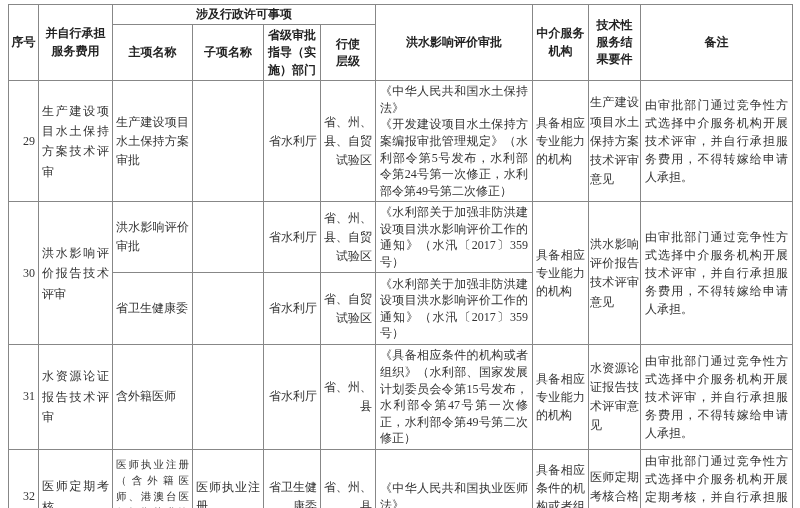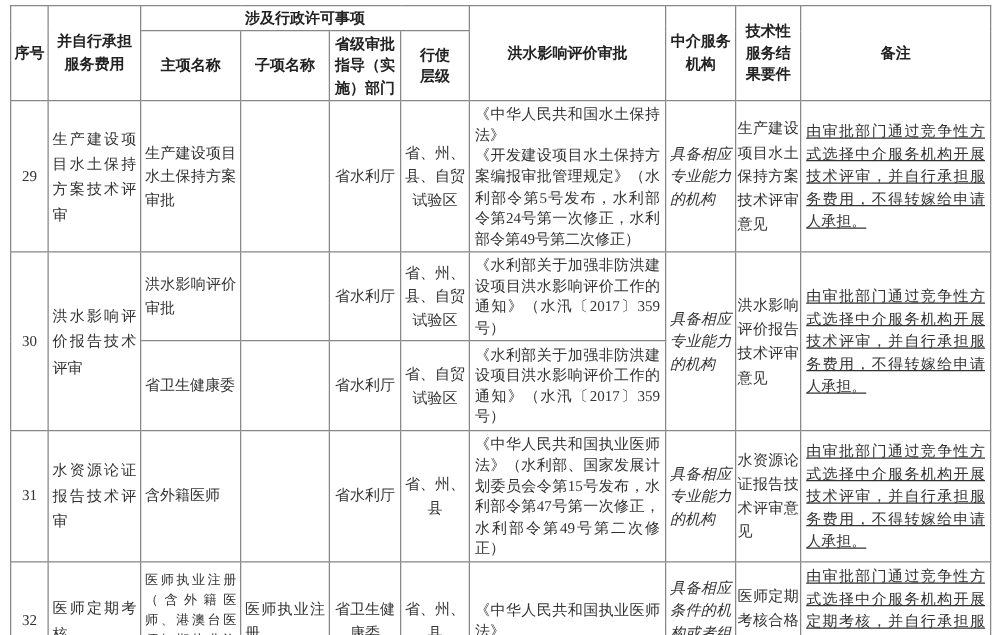--- a/index.html
+++ b/index.html
@@ -30,28 +30,28 @@
   thead th {
     font-family: "Liberation Sans", "DejaVu Sans", sans-serif;
     font-weight: 700;
     color: #222222;
     text-align: center;
     line-height: 1.45;
     padding: 1px 2px;
   }
   td { line-height: 1.6; }
 
-  .t-center { text-align: center; }
+  .t-center { text-align: right; }
 
   .col-svc    { line-height: 1.7;  text-align: justify; }
   .col-main   { line-height: 1.6;  text-align: justify; }
   .col-basis  { line-height: 1.38; text-align: justify; padding: 2px 4px; }
-  .col-agency { line-height: 1.5;  text-align: justify; font-style: italic; }
+  .col-agency { line-height: 1.5;  text-align: justify; }
   .col-result { line-height: 1.6;  text-align: justify; padding: 2px 1px; margin-left: 40px; }
-  .col-remark { line-height: 1.5;  text-align: justify; padding: 2px 4px; text-decoration: underline; }
+  .col-remark { line-height: 1.5;  text-align: justify; padding: 2px 4px; }
   .cell-small { font-size: 10.5px; line-height: 1.5; }
 
   tr.h1  { height: 20px; }
   tr.h2  { height: 56px; }
   tr.r29 { height: 118px; }
   tr.r30a { height: 62px; }
   tr.r30b { height: 72px; }
   tr.r31 { height: 86px; }
   tr.r32 { height: 64px; }
 </style>
@@ -123,21 +123,21 @@
         <td class="t-center">省、自贸试验区</td>
         <td class="col-basis">《水利部关于加强非防洪建设项目洪水影响评价工作的通知》（水汛〔2017〕359号）</td>
       </tr>
       <tr class="r31">
         <td class="t-center">31</td>
         <td class="col-svc">水资源论证报告技术评审</td>
         <td class="col-main">含外籍医师</td>
         <td></td>
         <td class="t-center">省水利厅</td>
         <td class="t-center">省、州、县</td>
-        <td class="col-basis">《中华人民共和国执业医师法》（水利部、国家发展计划委员会令第15号发布，水利部令第47号第一次修正，水利部令第49号第二次修正）</td>
+        <td class="col-basis">《具备相应条件的机构或者组织》（水利部、国家发展计划委员会令第15号发布，水利部令第47号第一次修正，水利部令第49号第二次修正）</td>
         <td class="col-agency">具备相应专业能力的机构</td>
         <td class="col-result">水资源论证报告技术评审意见</td>
         <td class="col-remark">由审批部门通过竞争性方式选择中介服务机构开展技术评审，并自行承担服务费用，不得转嫁给申请人承担。</td>
       </tr>
       <tr class="r32">
         <td class="t-center">32</td>
         <td class="col-svc">医师定期考核</td>
         <td class="col-main cell-small">医师执业注册（含外籍医师、港澳台医师短期执业许可）</td>
         <td class="col-main">医师执业注册</td>
         <td class="t-center">省卫生健康委</td>

